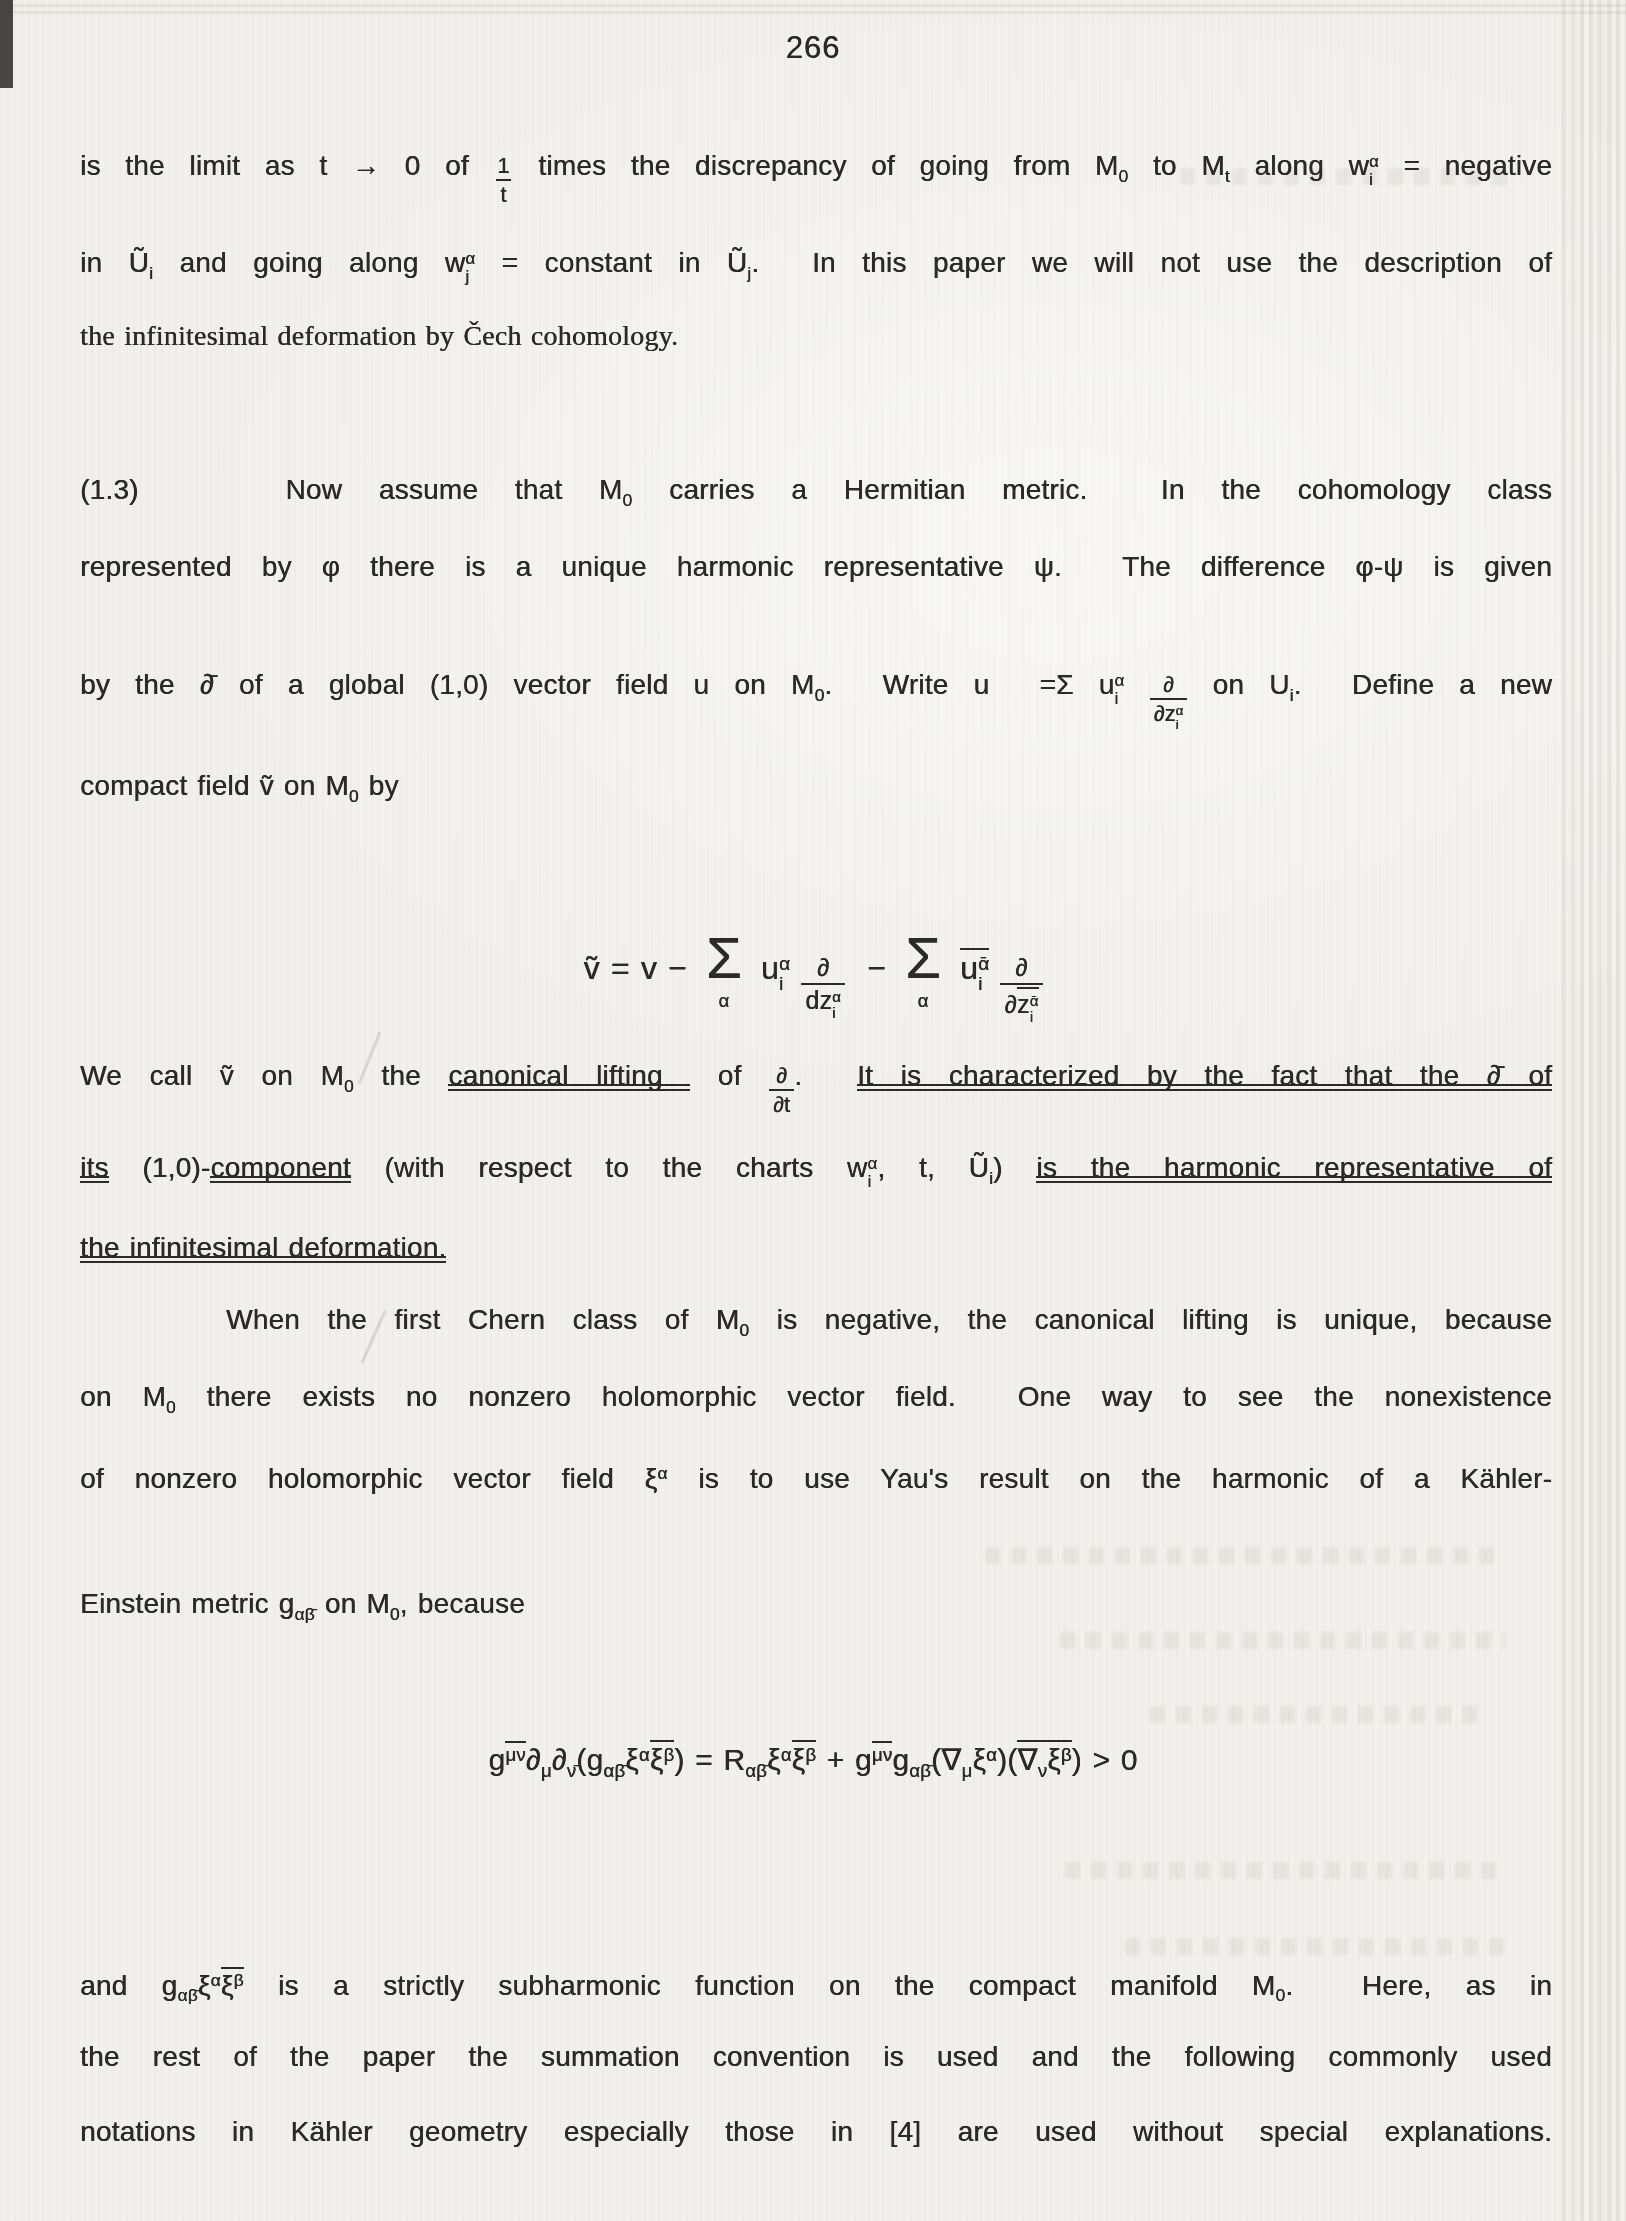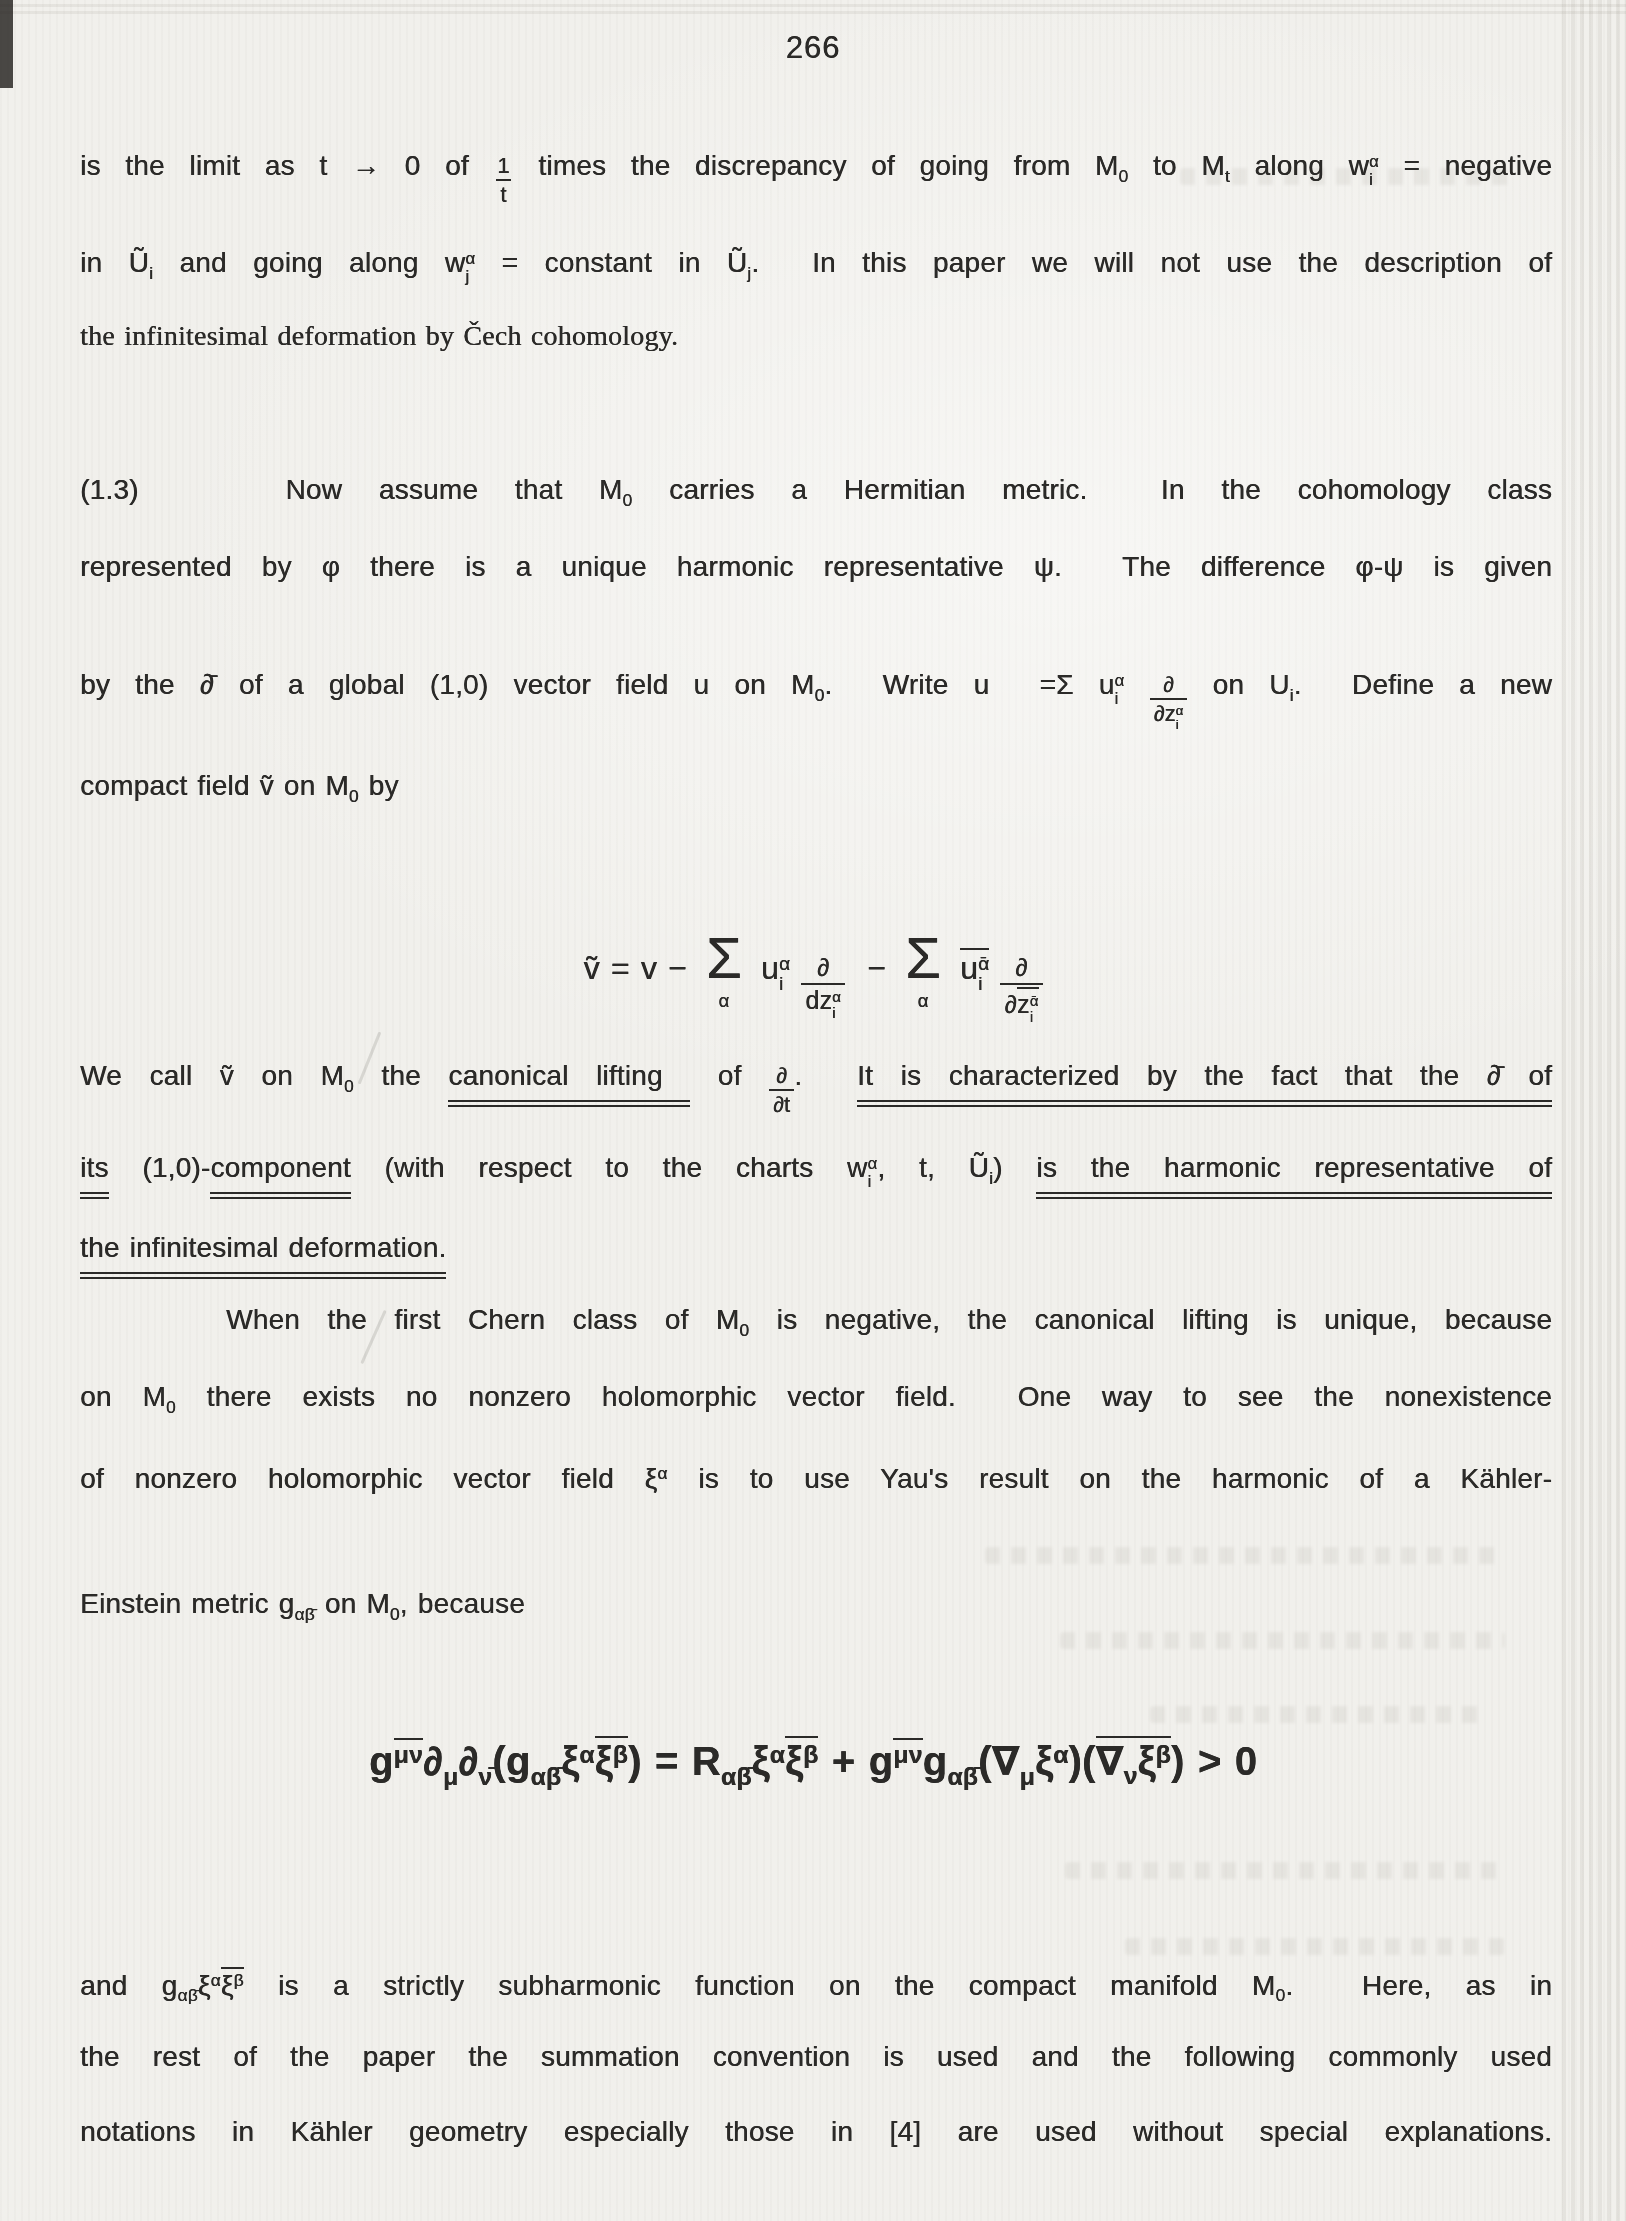--- a/index.html
+++ b/index.html
@@ -20,21 +20,21 @@
     font-size:28px;
     line-height:40px;
     white-space:nowrap;
     word-spacing:2px;
     letter-spacing:0.2px;
     text-shadow:0.4px 0 0 currentColor;
   }
   .j{white-space:normal;text-align:justify;text-align-last:justify;}
   .c{text-align:center;text-align-last:center;white-space:nowrap;}
   .eq{font-size:32px;margin-top:32px;}
-  .eq2{font-size:40px;font-weight:bold;}
+  .eq2{font-size:30px;}
   #pageno{
     position:absolute;top:30px;left:0;width:1626px;
     text-align:center;font-size:31px;letter-spacing:1px;
     text-shadow:0.4px 0 0 currentColor;
   }
   
   .sub{font-size:0.62em;vertical-align:-0.38em;}
   .sup{font-size:0.62em;vertical-align:0.5em;}
   .ss{display:inline-flex;flex-direction:column;align-items:flex-start;
       font-size:0.6em;line-height:1.05;vertical-align:0.45em;text-shadow:inherit;}
@@ -50,21 +50,21 @@
   .eq .sum .sig{font-size:1.8em;}
   .sum .lim{font-size:0.58em;margin-top:4px;}
   
   .bar{display:inline-block;border-top:2.4px solid currentColor;padding-top:2px;line-height:1.05;}
   
   .u2{
     background-image:linear-gradient(currentColor,currentColor),linear-gradient(currentColor,currentColor);
     background-repeat:no-repeat;
     background-size:100% 2px,100% 2px;
     background-position:0 100%,0 calc(100% - 5px);
-    padding-bottom:16px;
+    padding-bottom:0;
   }
   
   .ghost{
     position:absolute;height:17px;border-radius:4px;
     background:repeating-linear-gradient(90deg, rgba(122,116,103,0.55) 0 15px, transparent 15px 26px);
     filter:blur(1.6px);opacity:0.17;
   }
   .scratch{position:absolute;width:3px;background:rgba(60,58,52,0.14);border-radius:2px;}
   .corner-mark{position:absolute;left:0;top:0;width:13px;height:88px;
     background:rgba(35,33,30,0.82);filter:blur(0.6px);}

